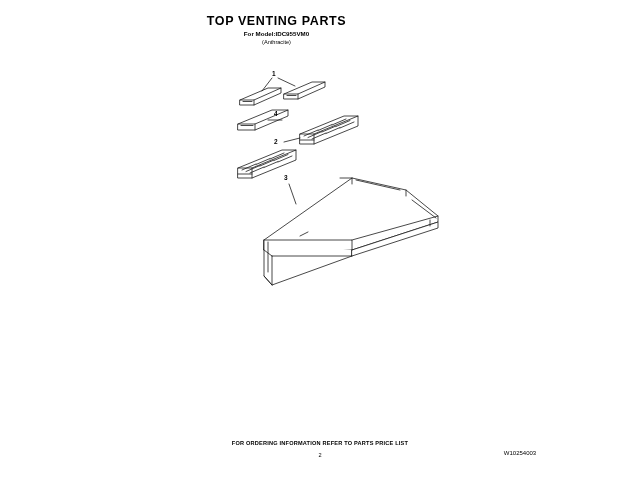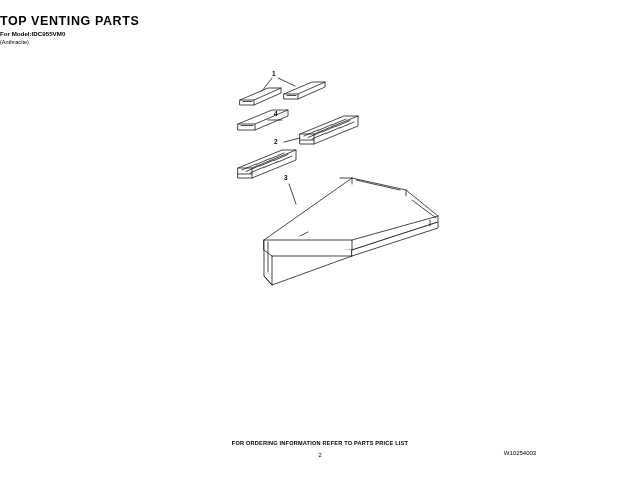--- a/index.html
+++ b/index.html
@@ -19,24 +19,24 @@
     position: absolute;
     left: 0; top: 0;
     width: 640px;
     height: 480px;
     background: #ffffff;
   }
 
   
   .header {
     position: absolute;
-    left: 0;
+    left: 12px;
     top: 14px;
     width: 529px;
-    text-align: left;
+    text-align: center;
   }
   .doc-title {
     font-size: 12.5px;
     font-weight: bold;
     letter-spacing: 0.6px;
     line-height: 14px;
   }
   .doc-subtitle {
     font-size: 6.2px;
     font-weight: bold;

